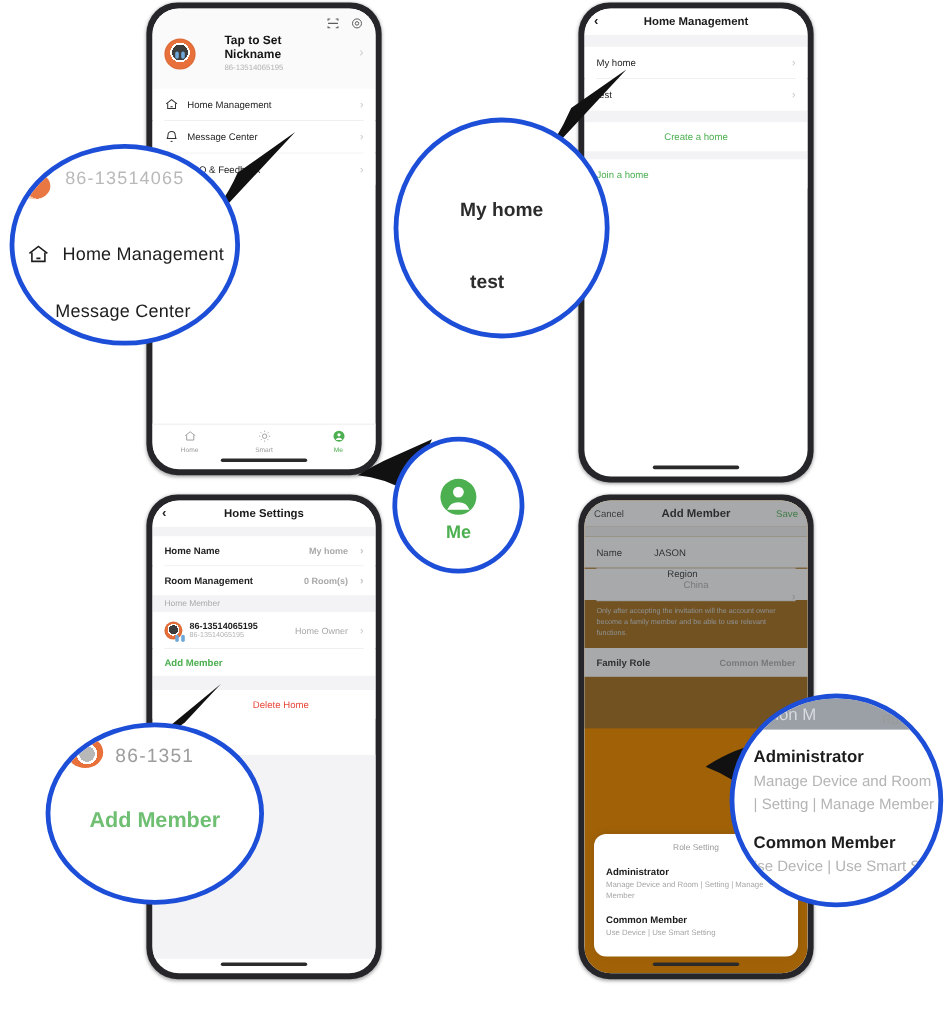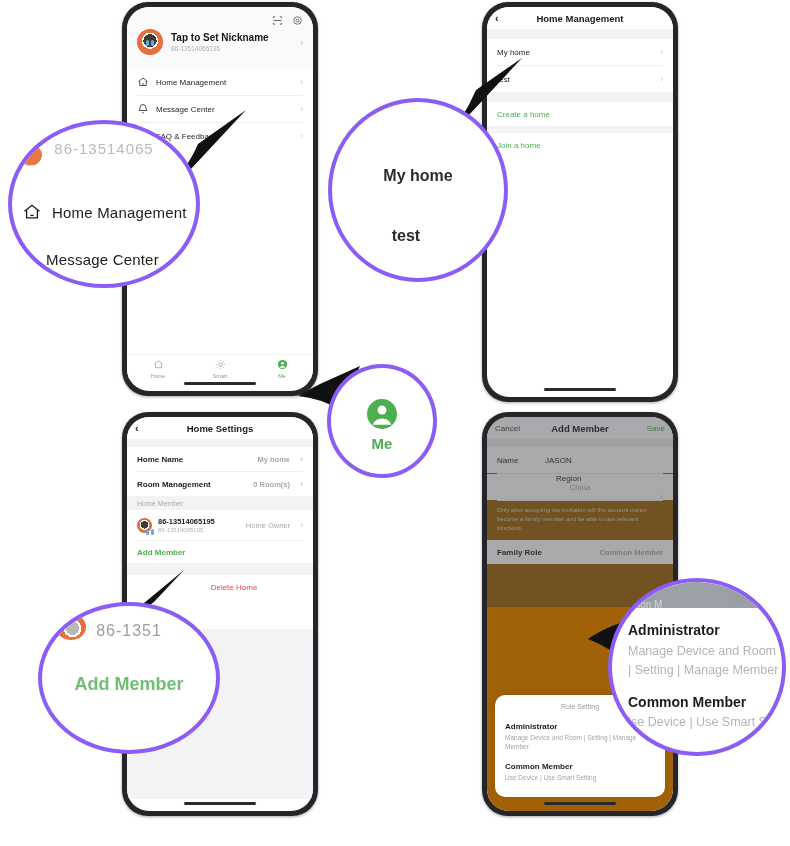--- a/index.html
+++ b/index.html
@@ -108,21 +108,21 @@
     display: flex;
     justify-content: flex-end;
     gap: 9px;
     padding: 5px 10px 0 0;
     background: #fafafa;
   }
   .icon-btn { width: 11px; height: 11px; color:#5c5c5c; }
   .profile-head {
     display: flex;
     align-items: center;
-    gap: 8px;
+    gap: 24px;
     padding: 6px 10px 14px;
     background: #fafafa;
   }
   .avatar {
     width: 26px; height: 26px; border-radius: 50%;
     background: radial-gradient(circle at 50% 45%, #3c3c3c 0 34%, #ffffff 34% 42%, #e8703a 42% 100%);
     position: relative;
     flex: 0 0 auto;
     box-shadow: inset 0 0 0 1px rgba(0,0,0,.05);
   }
@@ -184,21 +184,21 @@
     color: #cfd2d4;
     line-height: 1.5;
     padding: 5px 10px 7px;
   }
 
   
   .mag {
     position: absolute;
     border-radius: 50%;
     background: #fff;
-    border: 4px solid #8b5cf6;
+    border: 4px solid #1d4ed8;
     box-sizing: border-box;
     overflow: hidden;
     z-index: 5;
   }
   .mag-inner { position: absolute; inset: 0; }
   .pointer { position: absolute; z-index: 4; }
   .pointer svg { display: block; }
 
   .m1-top { position:absolute; top:16px; left:50%; transform:translateX(-50%); font-size:15px; color:#b9b9b9; letter-spacing:1px; white-space:nowrap;}
   .m1-blob { position:absolute; top:20px; left:4px; width:26px; height:22px; border-radius:50%;
@@ -218,21 +218,21 @@
              background: radial-gradient(circle at 55% 55%, #b8b8b8 0 30%, #ffffff 30% 40%, #e8703a 40% 100%);}
   .m4-label { position:absolute; top:54%; left:50%; transform:translate(-50%,-50%); font-size:18px; color:#6fbf73; font-weight:bold; white-space:nowrap;}
 
   .m5 { padding: 0; }
   .m5-title { position:absolute; top:12px; right:14px; font-size:11px; color:#9a9a9a; }
   .m5-a-name { position:absolute; top:40px; left:16px; font-size:14px; font-weight:bold; color:#1c1c1c; }
   .m5-a-desc { position:absolute; top:60px; left:16px; right:2px; font-size:12.5px; color:#b4b4b4; line-height:1.5; }
   .m5-b-name { position:absolute; top:112px; left:16px; font-size:14px; font-weight:bold; color:#1c1c1c; }
   .m5-b-desc { position:absolute; top:133px; left:10px; right:0; font-size:12.5px; color:#b4b4b4; }
   .m5-gray { position:absolute; top:0; left:0; right:0; height:26px; background:#9aa0a6; }
-  .m5-gray span { position:absolute; left:6px; top:5px; font-size:10px; color:#d7dade;margin-top:12px;}
+  .m5-gray span { position:absolute; left:6px; top:5px; font-size:14px; color:#d7dade;}
 </style>
 </head>
 <body>
 
 <div class="stage">
 
   <div class="phone" style="left:122px; top:2px; width:196px; height:394px;">
     <div class="screen">
 
       <div class="topicons">
@@ -343,21 +343,21 @@
         <span>My home</span>
         <span class="chev">›</span>
       </div>
       <div class="sep"></div>
       <div class="row" style="height:26px;">
         <span>test</span>
         <span class="chev">›</span>
       </div>
 
       <div class="gap" style="height:10px"></div>
-      <div class="row green" style="height:24px;">
+      <div class="row green" style="height:24px;justify-content:center;">
         <span>Create a home</span>
       </div>
       <div class="gap" style="height:7px"></div>
       <div class="row green" style="height:24px;">
         <span>Join a home</span>
       </div>
 
       <div class="home-indicator"></div>
     </div>
   </div>

